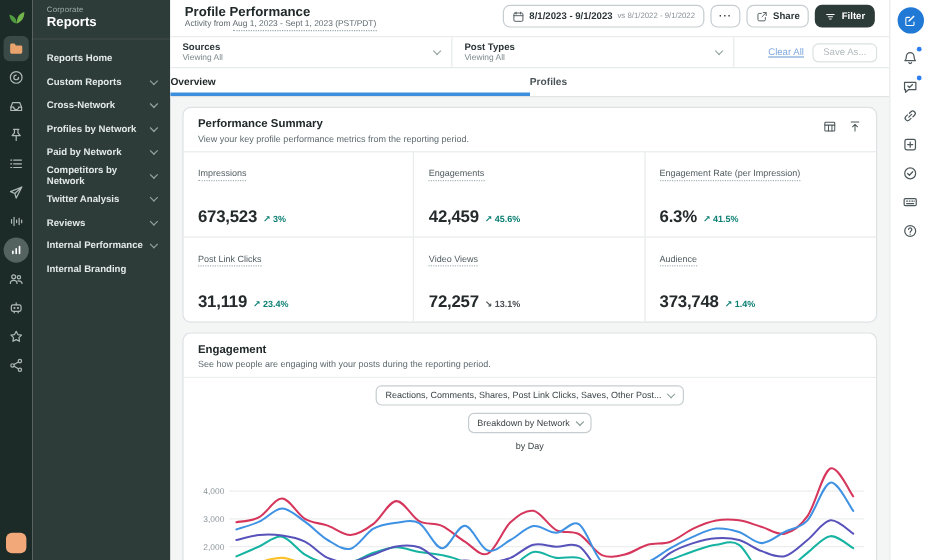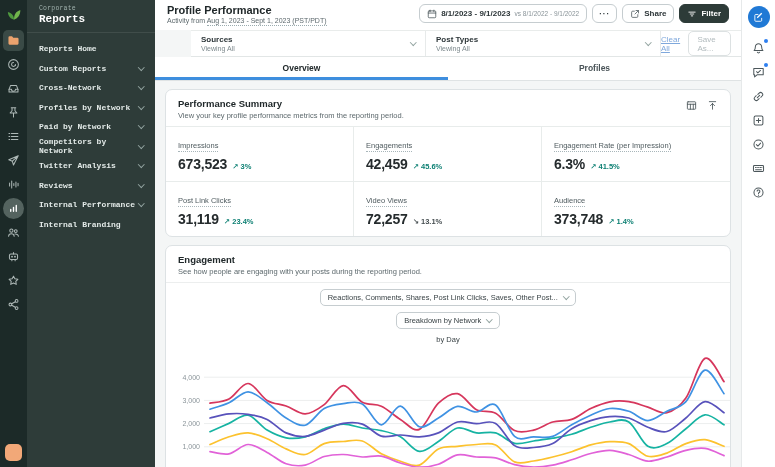--- a/index.html
+++ b/index.html
@@ -11,68 +11,68 @@
   .rail{width:27px;background:#1c2a28;display:flex;flex-direction:column;align-items:center;flex-shrink:0;padding-top:5px;}
   .rail .logo{width:16px;height:16px;margin-bottom:9px;}
   .rail-item{width:21px;height:21px;border-radius:5px;display:flex;align-items:center;justify-content:center;margin-bottom:3px;cursor:pointer;}
   .rail-item svg{width:13px;height:13px;}
   .rail-item.active-section{background:#3a4a46;}
   .rail-item.active-page{background:#54635f;border-radius:50%;}
   .rail-spacer{flex:1;}
   .rail-avatar{width:17px;height:17px;border-radius:5px;background:#f2a878;margin-bottom:6px;}
 
   
-  .sidebar{width:128px;background:#2e3c39;color:#dfe6e4;flex-shrink:0;display:flex;flex-direction:column;font-family:Liberation Mono, monospace;}
+  .sidebar{width:115px;background:#2e3c39;color:#dfe6e4;flex-shrink:0;display:flex;flex-direction:column;}
   .sb-head{padding:5px 12px 7px;border-bottom:1px solid rgba(255,255,255,.09);}
   .sb-workspace{font-size:6.5px;color:#9fb0ac;letter-spacing:.2px;}
   .sb-title{font-size:11px;font-weight:700;color:#fff;margin-top:1px;}
   .sb-items{padding-top:6px;}
   .sb-item{display:flex;align-items:center;justify-content:space-between;padding:0 12px;height:19.5px;font-size:8px;font-weight:700;color:#e3eae8;cursor:pointer;}
   .chev{width:4.5px;height:4.5px;border-right:1.2px solid #93a4a0;border-bottom:1.2px solid #93a4a0;transform:rotate(45deg);margin-top:-3px;flex-shrink:0;}
 
   
   .main{flex:1;min-width:0;display:flex;flex-direction:column;background:#f4f6f6;}
   .topbar{background:#fff;padding:4px 12px 3px;display:flex;justify-content:space-between;align-items:flex-start;height:30px;flex-shrink:0;}
   .page-title{font-size:11px;font-weight:700;color:#20282a;}
   .page-sub{font-size:7px;color:#5d696d;margin-top:1px;}
   .dotted{border-bottom:1px dotted #9aabaf;padding-bottom:.5px;}
   .top-actions{display:flex;align-items:center;gap:5px;}
   .btn{display:flex;align-items:center;gap:4px;border:1px solid #c6cdd0;border-radius:6px;background:#fff;height:19px;padding:0 7px;font-size:8px;font-weight:700;color:#2c3538;cursor:pointer;white-space:nowrap;}
   .btn svg{width:10px;height:10px;}
   .btn .cmp{font-weight:400;color:#8a9499;font-size:6.5px;}
   .btn.dark{background:#2d3b38;border-color:#2d3b38;color:#fff;}
   .btn.round{padding:0 6px;letter-spacing:1px;font-weight:700;}
 
-  .filterbar{background:#fff;border-top:1px solid #e9eceb;border-bottom:1px solid #e2e6e6;display:flex;align-items:stretch;height:27px;flex-shrink:0;margin-left:36px;}
+  .filterbar{background:#fff;border-top:1px solid #e9eceb;border-bottom:1px solid #e2e6e6;display:flex;align-items:stretch;height:27px;flex-shrink:0;}
   .filter-group{width:235px;border-right:1px solid #e7eaea;display:flex;align-items:center;justify-content:space-between;padding:0 10px;cursor:pointer;}
   .fg-label{font-size:8px;font-weight:700;color:#2c3538;line-height:1.2;}
   .fg-value{font-size:7px;color:#7d898d;}
   .filter-right{flex:1;display:flex;align-items:center;justify-content:flex-end;gap:7px;padding-right:10px;}
   .clear-all{font-size:8px;color:#7fa8dc;text-decoration:underline;cursor:pointer;}
   .save-as{font-size:8px;color:#b2bbbe;border:1px solid #dce1e2;border-radius:5px;padding:2.5px 8px;background:#fff;}
 
   .tabs{background:#fff;display:flex;border-bottom:1px solid #dfe3e4;flex-shrink:0;}
-  .tab{flex:1;text-align:center;padding:6px 0 7px;font-size:8.5px;font-weight:700;color:#4a5458;cursor:pointer;position:relative;}
+  .tab{flex:1;padding:6px 0 7px;font-size:8.5px;font-weight:700;color:#4a5458;cursor:pointer;position:relative;}
   .tab.active{color:#20282a;box-shadow:inset 0 -3px 0 #3e8ede;}
 
   .content{flex:1;padding:8px 10px 0;overflow:hidden;}
   .card{background:#fff;border:1px solid #dde2e4;border-radius:7px;overflow:hidden;}
   .card + .card{margin-top:8px;}
   .card-head{display:flex;justify-content:space-between;align-items:flex-start;padding:8px 12px 6px;gap:32px;}
   .card-title{font-size:9.5px;font-weight:700;color:#20282a;}
   .card-sub{font-size:7.5px;color:#5d696d;margin-top:2px;}
   .head-icons{display:flex;gap:10px;padding-top:2px;}
   .head-icons svg{width:11px;height:11px;cursor:pointer;}
 
   .metric-grid{display:grid;grid-template-columns:1fr 1fr 1fr;}
   .metric-cell{border-top:1px solid #e8eceb;padding:7px 12px 9px;}
   .metric-cell:nth-child(3n+1),.metric-cell:nth-child(3n+2){border-right:1px solid #e8eceb;}
   .metric-label{font-size:7.5px;color:#4f5b5f;border-bottom:1px dotted #a8b6ba;padding-bottom:1px;display:inline-block;}
   .metric-row{margin-top:4px;display:flex;align-items:baseline;gap:5px;}
-  .metric-value{font-size:14px;font-weight:800;color:#252b2d;letter-spacing:-.2px;}
+  .metric-value{font-size:14px;font-weight:800;color:#252b2d;letter-spacing:-.2px;margin-top:16px;}
   .metric-delta{font-size:7.5px;font-weight:700;}
   .metric-delta.up{color:#0b7f72;}
   .metric-delta.down{color:#454d50;}
 
   .eng-head{border-bottom:1px solid #eceeee;}
   .controls{display:flex;align-items:center;gap:6px;padding:6px 12px 2px;flex-direction:column;}
   .select{display:flex;align-items:center;gap:6px;border:1px solid #c6cdd0;border-radius:5px;height:17px;padding:0 7px;font-size:7.5px;color:#3a4346;cursor:pointer;background:#fff;white-space:nowrap;}
   .by-day{font-size:7.5px;color:#3a4346;}
 
   .chart-wrap{padding:2px 6px 0;}

